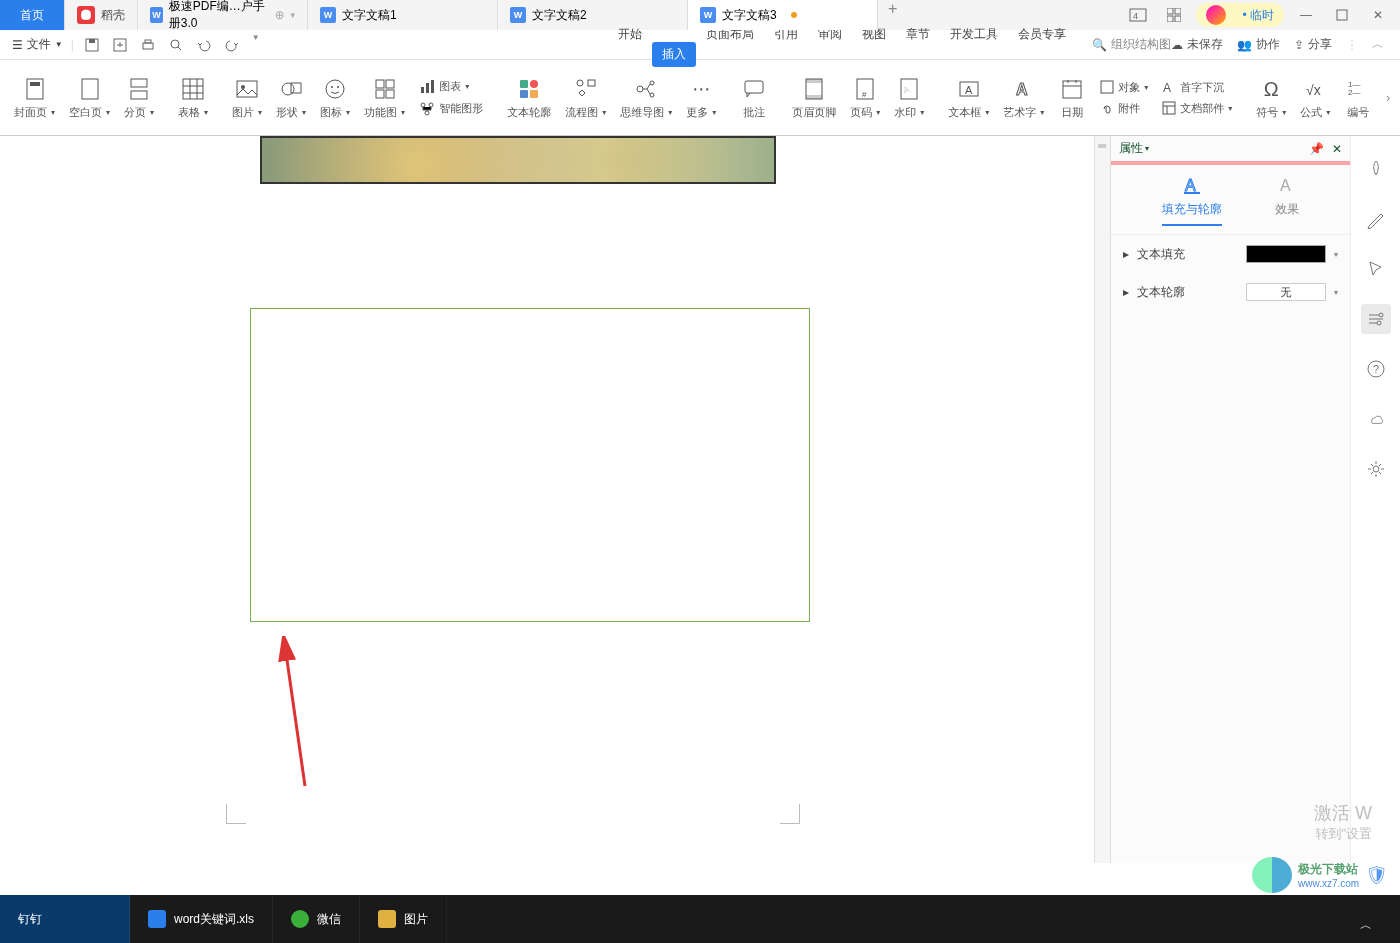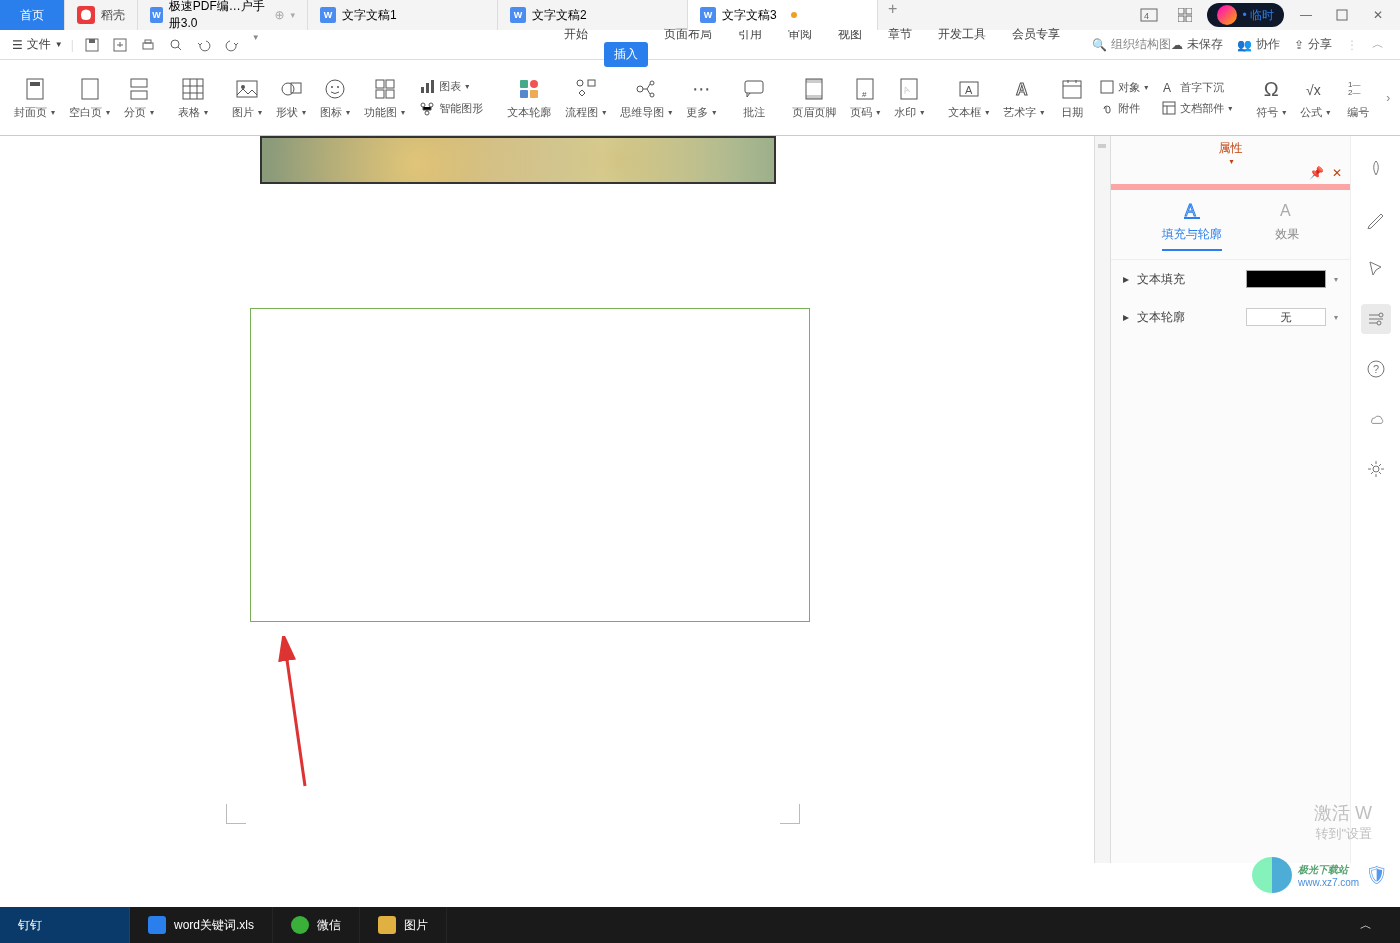--- a/index.html
+++ b/index.html
@@ -8,28 +8,28 @@
 .tab { display: flex; align-items: center; padding: 0 12px; gap: 6px; cursor: pointer; border-right: 1px solid #ddd; position: relative; }
 .tab-home { background: #2a7fec; color: #fff; padding: 0 20px; }
 .tab-shell { color: #444; }
 .tab-doke { background: #e93b3d; width: 18px; height: 18px; border-radius: 3px; display: inline-flex; align-items: center; justify-content: center; }
 .tab-doc-icon { width: 16px; height: 16px; background: #4a8cf0; border-radius: 2px; display: inline-flex; align-items: center; justify-content: center; color: #fff; font-size: 9px; font-weight: bold; }
 .tab-active { background: #fff; }
 .tab-dot { width: 6px; height: 6px; background: #f0a020; border-radius: 50%; margin-left: 8px; }
 .tab-plus { padding: 0 10px; color: #888; font-size: 16px; }
 .win-controls { margin-left: auto; display: flex; align-items: center; gap: 8px; padding-right: 8px; }
 .win-btn { width: 28px; height: 28px; display: flex; align-items: center; justify-content: center; color: #666; cursor: pointer; }
-.user-badge { display: flex; align-items: center; gap: 5px; background: #0f172a; border-radius: 12px; padding: 2px 10px; }
+.user-badge { display: flex; align-items: center; gap: 16px; background: #fef9c3; border-radius: 12px; padding: 2px 10px; }
 .user-avatar { width: 20px; height: 20px; border-radius: 50%; background: linear-gradient(135deg,#f0c,#fa0); }
 .menubar { height: 30px; display: flex; align-items: center; border-bottom: 1px solid #ddd; padding: 0 4px; background: #fff; }
 .menu-file { display: flex; align-items: center; gap: 4px; padding: 0 8px; color: #444; }
 .caret { font-size: 8px; }
 .qat { display: flex; gap: 4px; margin-left: 6px; }
 .qat-btn { width: 24px; height: 24px; display: flex; align-items: center; justify-content: center; color: #666; cursor: pointer; border-radius: 2px; }
-.menu-tabs { display: flex; margin-left: auto; gap: 6px; }
+.menu-tabs { display: flex; margin-left: auto; gap: 0; }
 .menu-tab { padding: 4px 10px; color: #444; cursor: pointer; border-radius: 3px; }
 .menu-tab-active { background: #2a7fec; color: #fff; margin-top: 20px; }
 .menu-right { margin-left: auto; display: flex; align-items: center; gap: 14px; padding-right: 12px; color: #555; }
 .menu-right-item { display: flex; align-items: center; gap: 4px; cursor: pointer; }
 .search-org { display: flex; align-items: center; gap: 4px; color: #888; margin-left: 16px; cursor: pointer; }
 .ribbon { height: 76px; display: flex; align-items: center; border-bottom: 1px solid #ccc; padding: 0 8px; background: #fff; gap: 2px; }
 .rib-group { display: flex; flex-direction: column; align-items: center; justify-content: center; padding: 0 6px; color: #555; cursor: pointer; height: 60px; gap: 2px; }
 .rib-icon { width: 28px; height: 28px; display: flex; align-items: center; justify-content: center; }
 .rib-label { font-size: 11px; white-space: nowrap; display: flex; align-items: center; gap: 4px; }
 .rib-sep { width: 1px; height: 56px; background: #e1e1e1; margin: 0 4px; }
@@ -40,38 +40,38 @@
 .paper { background: #fff; position: absolute; left: 130px; top: 0; width: 760px; height: 820px; }
 .image-placeholder { position: absolute; left: 130px; top: 0; width: 516px; height: 48px; border: 2px solid #333; background: linear-gradient(90deg,#8a9b7a,#b5a479,#e0d8a8,#9db08a); overflow: hidden; }
 .image-placeholder::after { content:""; position:absolute; inset:0; background: radial-gradient(circle at 30% 60%, rgba(255,220,120,0.6),transparent 40%), radial-gradient(circle at 70% 50%, rgba(200,180,100,0.5),transparent 35%);}
 .green-box { position: absolute; left: 120px; top: 172px; width: 560px; height: 314px; border: 1px solid #7ab055; }
 .red-arrow { position: absolute; left: 145px; top: 500px; }
 .page-corner-l { position: absolute; left: 96px; top: 668px; width: 20px; height: 20px; border-left: 1px solid #bbb; border-bottom: 1px solid #bbb; }
 .page-corner-r { position: absolute; left: 650px; top: 668px; width: 20px; height: 20px; border-right: 1px solid #bbb; border-bottom: 1px solid #bbb; }
 .ruler-gutter { position: absolute; right: 0; top: 0; width: 16px; bottom: 0; background: #f5f5f5; border-left: 1px solid #ddd; }
 .ruler-tick { position: absolute; right: 4px; top: 8px; width: 8px; height: 8px; }
 .panel { width: 240px; border-left: 1px solid #ddd; background: #fbfbfb; display: flex; flex-direction: column; }
-.panel-header { display: flex; align-items: center; padding: 4px 8px; color: #c2410c; border-bottom: 6px solid #fca5a5; flex-direction: column; }
+.panel-header { display: flex; align-items: center; padding: 4px 8px; color: #14532d; border-bottom: 4px solid #fca5a5; }
 .panel-header-controls { margin-left: auto; display: flex; gap: 8px; }
 .panel-tabs { display: flex; justify-content: space-around; padding: 8px 24px; border-bottom: 1px solid #eee; }
 .panel-tab { display: flex; flex-direction: column; align-items: center; gap: 6px; color: #888; cursor: pointer; padding-bottom: 6px; }
 .panel-tab-active { color: #2a7fec; border-bottom: 2px solid #2a7fec; }
 .panel-row { display: flex; align-items: center; padding: 10px 12px; gap: 8px; color: #444; }
 .panel-swatch { width: 80px; height: 18px; background: #000; border: 1px solid #aaa; margin-left: auto; }
 .panel-select { width: 80px; height: 18px; border: 1px solid #ccc; margin-left: auto; text-align: center; font-size: 11px; display: flex; align-items: center; justify-content: center; background: #fff; }
 .side-rail { position: absolute; right: 0; top: 136px; width: 50px; bottom: 80px; border-left: 1px solid #eee; display: flex; flex-direction: column; align-items: center; gap: 20px; padding-top: 18px; background: #fff; }
 .rail-btn { width: 30px; height: 30px; display: flex; align-items: center; justify-content: center; color: #777; cursor: pointer; border-radius: 4px; }
 .rail-btn-active { background: #eaeaea; }
 .activation { position: absolute; right: 28px; bottom: 100px; color: #bfbfbf; font-size: 18px; text-align: right; }
 .activation-sub { font-size: 13px; }
 .watermark { position: absolute; right: 12px; bottom: 50px; display: flex; align-items: center; gap: 6px; opacity: 0.8; }
 .watermark-logo { width: 40px; height: 36px; border-radius: 50%; background: conic-gradient(#29c 0 180deg,#6ea 180deg 360deg); position: relative; }
-.watermark-text { color: #2a8a4a; font-weight: bold; font-size: 10px; font-style: italic; }
+.watermark-text { color: #2a8a4a; font-weight: bold; font-size: 12px; }
 .watermark-url { color: #1a70d0; font-size: 10px; }
-.taskbar { position: absolute; left: 0; right: 0; bottom: 0; height: 36px; background: #1a1a1a; display: flex; align-items: stretch; color: #fff; }
+.taskbar { position: absolute; left: 0; right: 0; bottom: 0; height: 48px; background: #1a1a1a; display: flex; align-items: stretch; color: #fff; }
 .task-item { display: flex; align-items: center; gap: 8px; padding: 0 18px; cursor: pointer; border-right: 1px solid rgba(255,255,255,0.05); }
 .task-item-active { background: #555; border-bottom: 2px solid #76b7ff; }
 .task-icon { width: 18px; height: 18px; border-radius: 3px; }
 .task-desk { position: absolute; right: 28px; bottom: 0; height: 36px; display: flex; align-items: center; color: #fff; }
 svg { display: block; }
 </style>
 </head>
 <body>
 
 <div class="titlebar">

